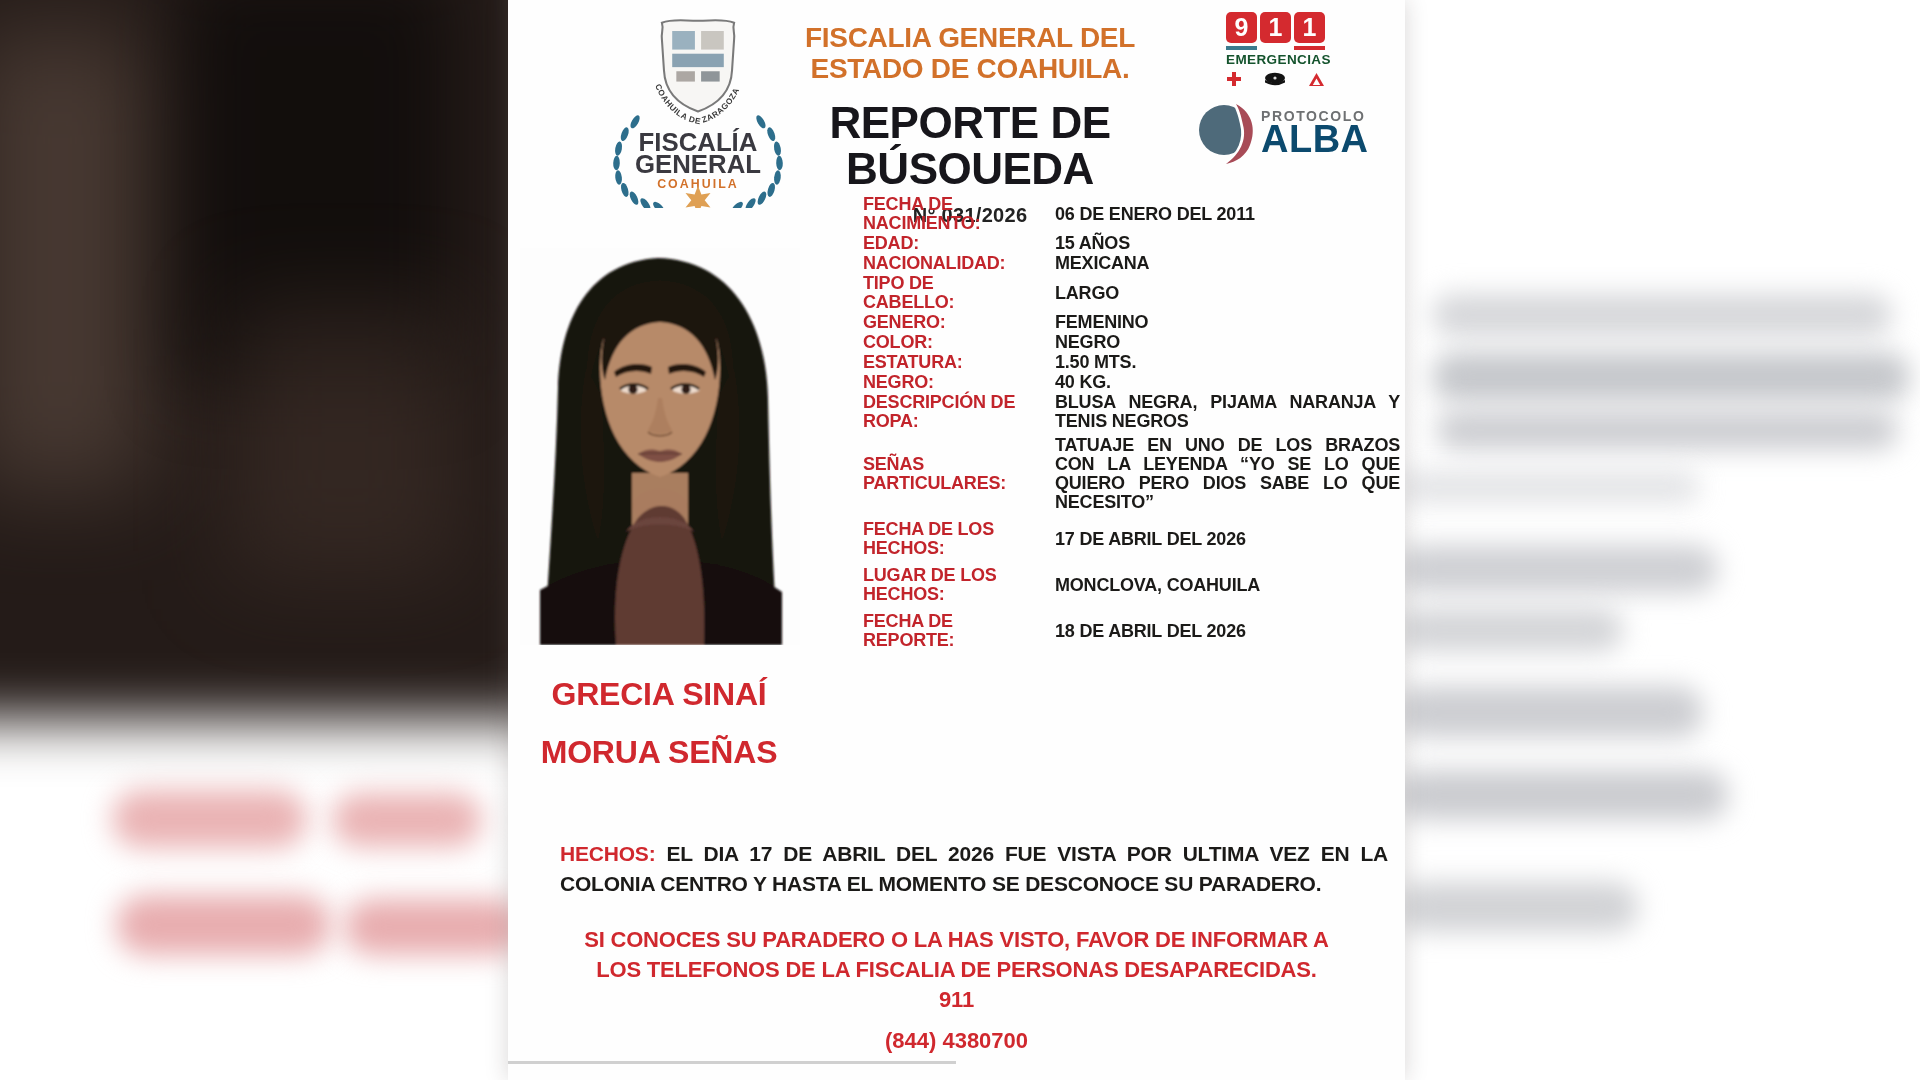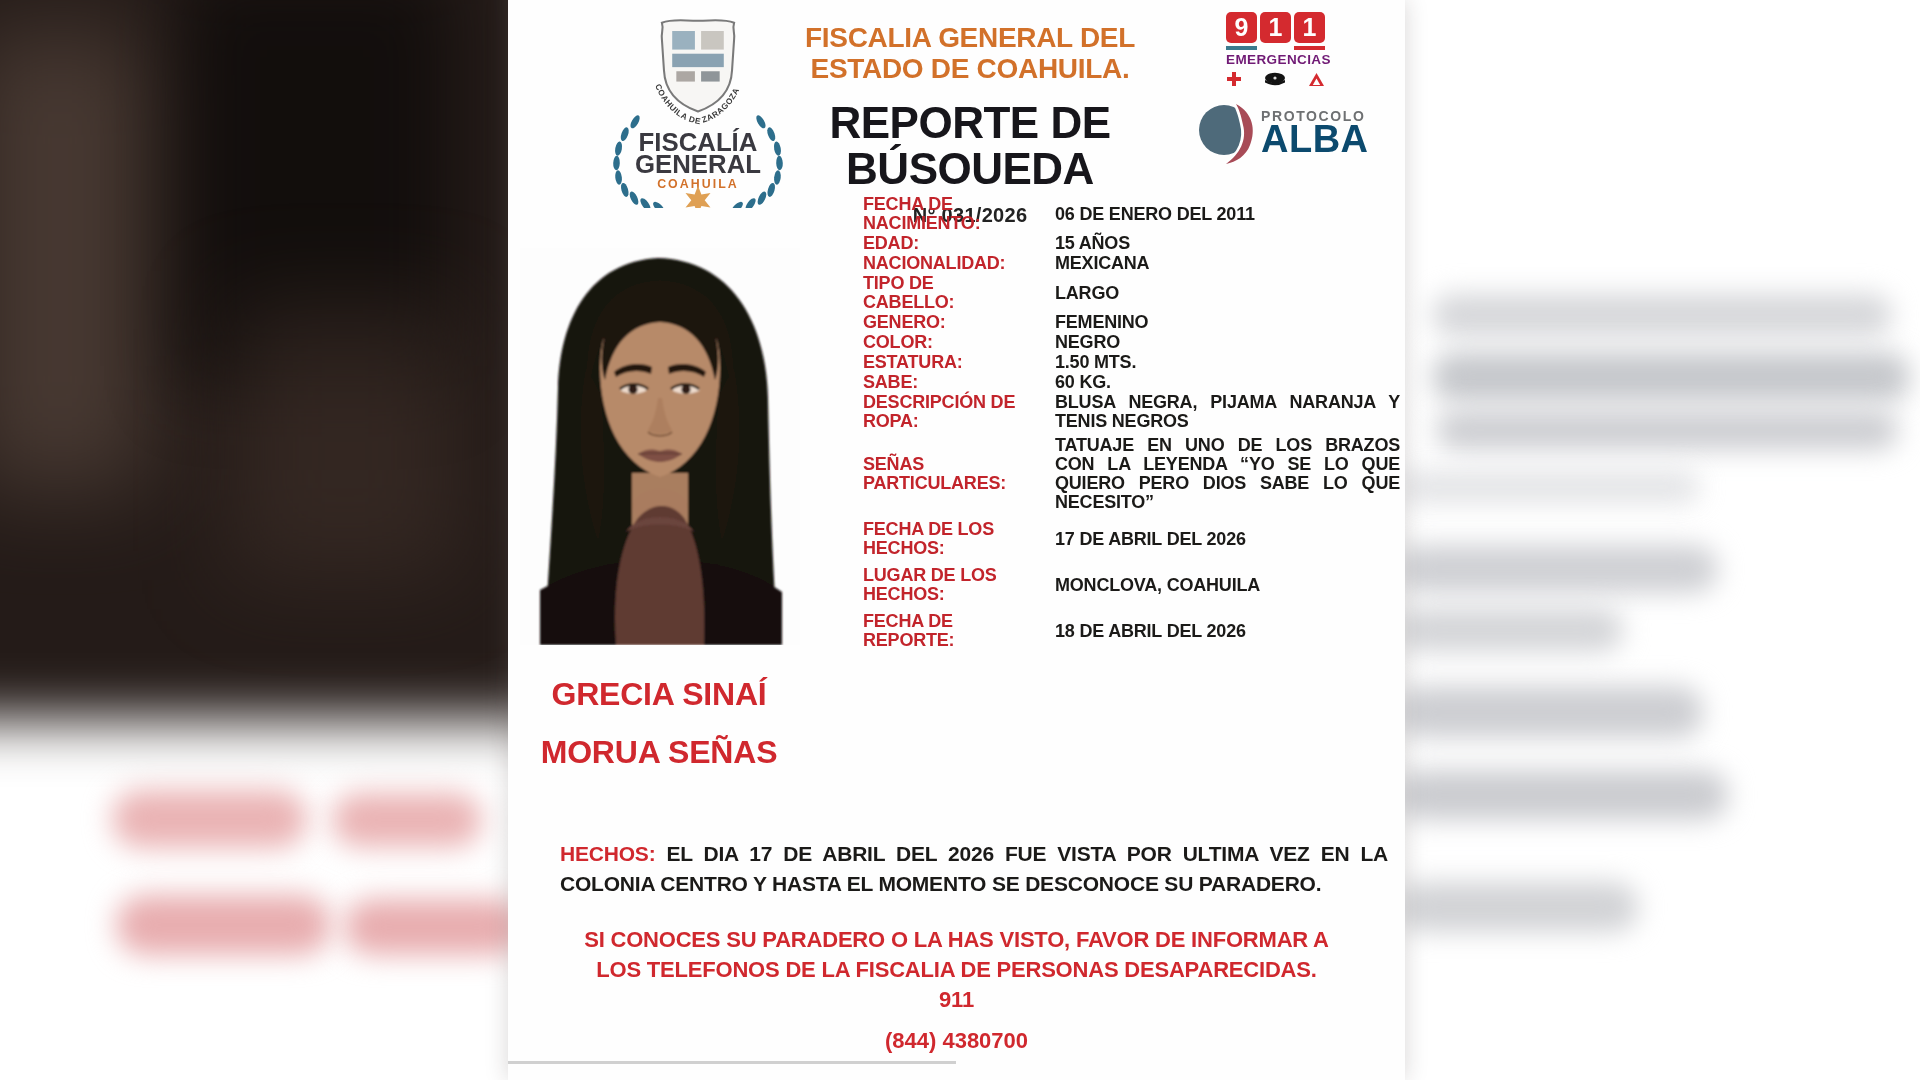--- a/index.html
+++ b/index.html
@@ -43,21 +43,21 @@
   .report-title{margin-top:16px;font-size:44px;font-weight:bold;color:#17161b;line-height:46px;letter-spacing:-.5px;}
   .report-number{margin-top:12px;font-size:20px;font-weight:bold;color:#222222;letter-spacing:.3px;}
 
   .e911{position:absolute;left:718px;top:12px;width:110px;}
   .e911-squares{display:flex;gap:3px;}
   .e911-sq{width:31px;height:31px;background:#d42a2f;border-radius:5px;color:#ffffff;
     font-weight:bold;font-size:25px;display:flex;align-items:center;justify-content:center;}
   .e911-bars{display:flex;gap:3px;margin-top:3px;}
   .e911-bar{width:31px;height:4px;}
   .bar-teal{background:#3b7a8e;} .bar-none{background:transparent;} .bar-red{background:#d42a2f;}
-  .e911-label{margin-top:2px;font-size:13.5px;font-weight:bold;color:#701a75;letter-spacing:.4px;}
+  .e911-label{margin-top:2px;font-size:13.5px;font-weight:bold;color:#14532d;letter-spacing:.4px;}
   .e911-icons{display:flex;justify-content:space-between;align-items:center;margin-top:4px;width:99px;}
 
   .alba{position:absolute;left:690px;top:98px;display:flex;align-items:center;gap:5px;}
   .alba-text .alba-top{font-size:14px;color:#6e7072;letter-spacing:1.6px;font-weight:bold;}
   .alba-text .alba-word{font-size:38px;font-weight:bold;color:#0c4a6e;line-height:30px;letter-spacing:.5px;}
 
   .photo{position:absolute;left:12px;top:248px;width:280px;height:397px;}
   .person-name{position:absolute;left:6px;top:676px;width:290px;text-align:center;
     color:#d0282e;font-weight:bold;font-size:32px;letter-spacing:-.2px;}
   .person-name .nm2{margin-top:21px;}
@@ -265,22 +265,22 @@
         <div class="f-label">COLOR:</div>
         <div class="f-value">NEGRO</div>
       </div>
 
       <div class="f-row">
         <div class="f-label">ESTATURA:</div>
         <div class="f-value">1.50 MTS.</div>
       </div>
 
       <div class="f-row">
-        <div class="f-label">SABE:</div>
-        <div class="f-value">60 KG.</div>
+        <div class="f-label">NEGRO:</div>
+        <div class="f-value">40 KG.</div>
       </div>
 
       <div class="f-row">
         <div class="f-label">DESCRIPCIÓN DE
 ROPA:</div>
         <div class="f-value">BLUSA NEGRA, PIJAMA NARANJA Y TENIS NEGROS</div>
       </div>
 
       <div class="f-row">
         <div class="f-label">SEÑAS

